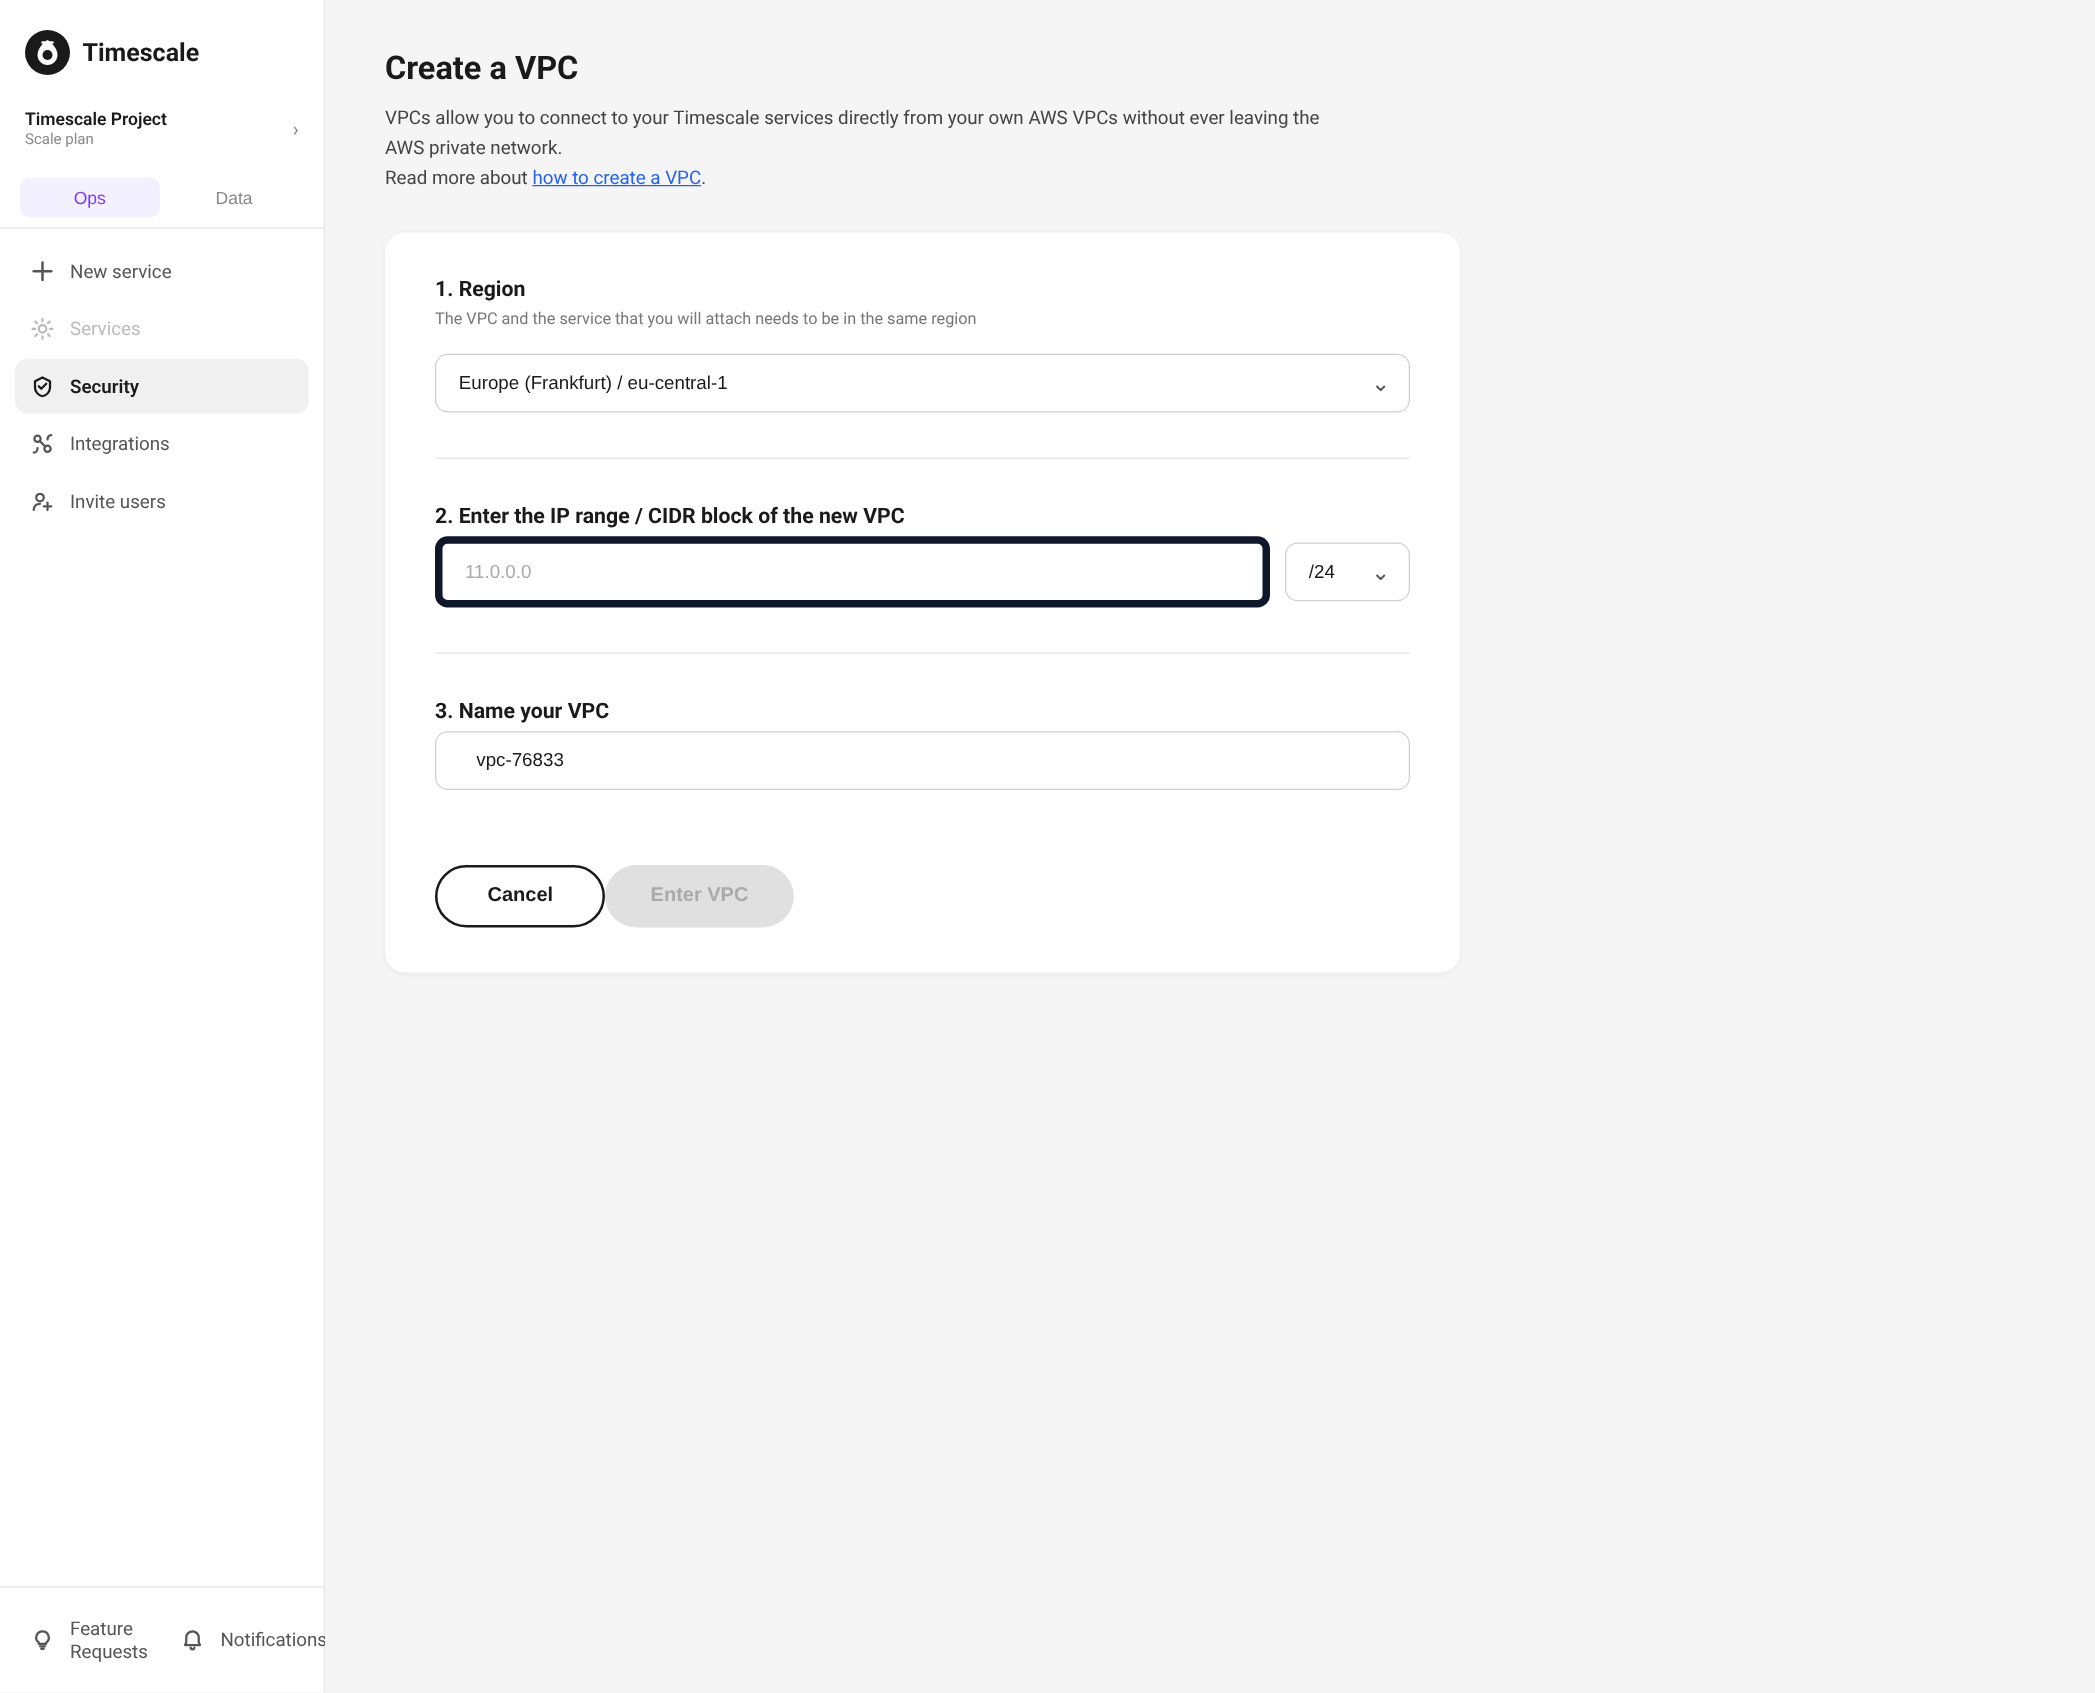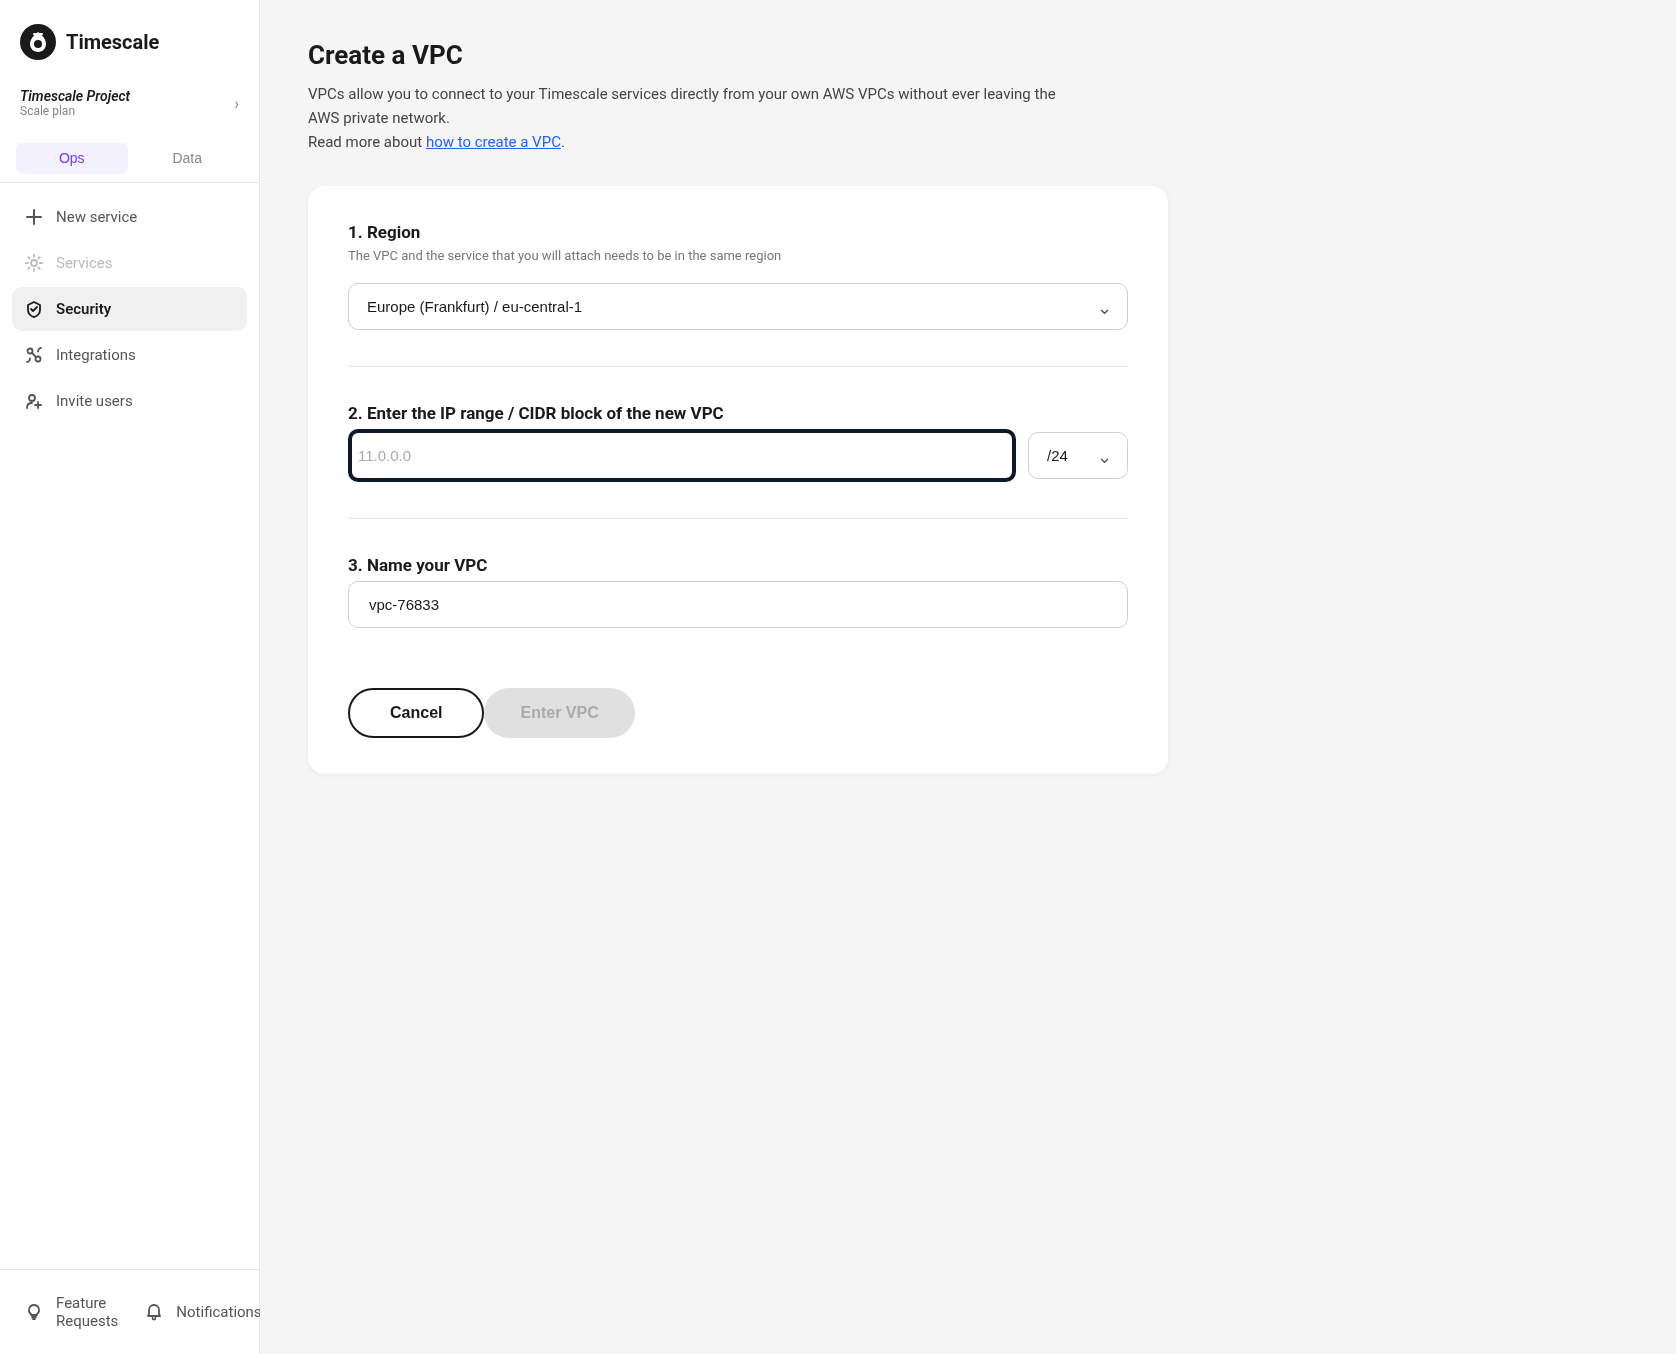--- a/index.html
+++ b/index.html
@@ -46,21 +46,20 @@
       display: flex;
       align-items: center;
       justify-content: space-between;
       cursor: pointer;
     }
 
     .project-info .project-name {
       font-size: 14px;
       font-weight: 600;
       color: #1a1a1a;
-      font-style: italic;
     }
 
     .project-info .project-plan {
       font-size: 12px;
       color: #888;
     }
 
     .chevron-right {
       color: #888;
       font-size: 16px;
@@ -236,22 +235,22 @@
     }
 
     .ip-row {
       display: flex;
       gap: 12px;
       align-items: center;
     }
 
     .ip-input {
       flex: 1;
-      padding: 14px 6px;
-      border: 4px solid #0f172a;
+      padding: 14px 18px;
+      border: 6px solid #0f172a;
       border-radius: 10px;
       font-size: 15px;
       color: #1a1a1a;
       outline: none;
       background: #fff;
     }
 
     .ip-input::placeholder {
       color: #aaa;
     }
@@ -268,21 +267,21 @@
       color: #1a1a1a;
       background: #fff;
       appearance: none;
       cursor: pointer;
       outline: none;
       min-width: 100px;
     }
 
     .vpc-name-input {
       width: 100%;
-      padding: 14px 20px;
+      padding: 14px 32px;
       border: 1px solid #d0d0d0;
       border-radius: 10px;
       font-size: 15px;
       color: #1a1a1a;
       outline: none;
       background: #fff;
     }
 
     .buttons-row {
       display: flex;

